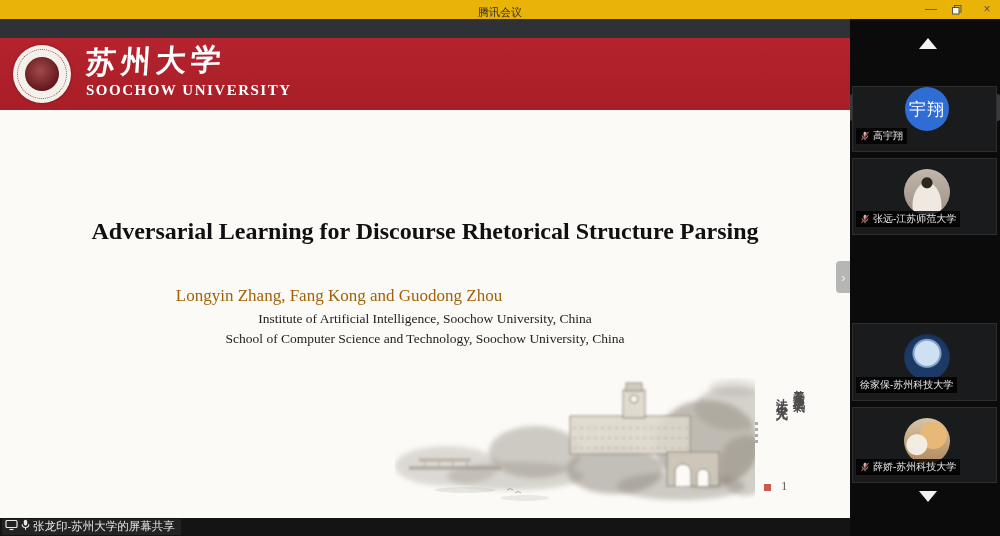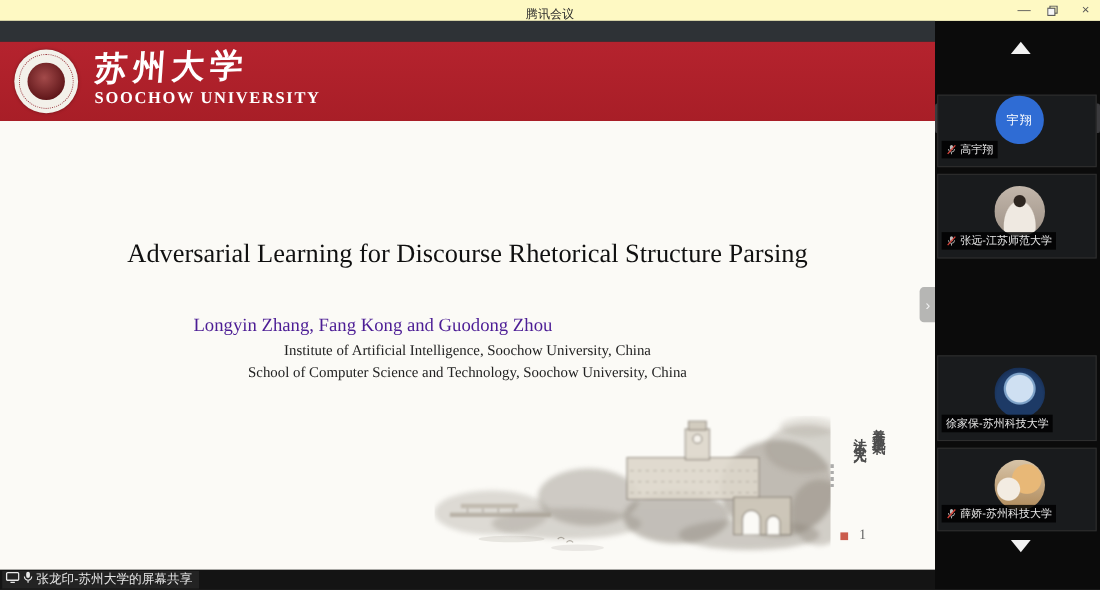--- a/index.html
+++ b/index.html
@@ -2,21 +2,21 @@
 <html><head>
 <meta charset="utf-8">
 <style>
   * { margin:0; padding:0; box-sizing:border-box; }
   html,body { width:1000px; height:536px; background:#000; }
   body { font-family:"Liberation Sans","DejaVu Sans",sans-serif; }
   .root { position:relative; width:1000px; height:536px; overflow:hidden; background:#0b0b0b; }
 
   
   .titlebar { position:absolute; left:0; top:0; width:1000px; height:26px;
-    background:#fef9c3; border-bottom:1px solid #e3e3e3; display:flex; align-items:center; justify-content:center; }
+    background:#eab308; border-bottom:1px solid #e3e3e3; display:flex; align-items:center; justify-content:center; }
   .titlebar-title { font-size:11px; color:#2b2b2b; }
   .win-controls { position:absolute; right:6px; top:0; height:19px; display:flex; align-items:center; gap:14px; }
   .win-btn { color:#555; font-size:12px; line-height:19px; width:14px; text-align:center; cursor:default; }
   .restore-svg { display:block; }
 
   
   .share-area { position:absolute; left:0; top:19px; width:850px; height:517px; background:#1e1e1e; }
   .app-strip { position:absolute; left:0; top:0; width:850px; height:19px; background:#2e3236; }
 
   .banner { position:absolute; left:0; top:19px; width:850px; height:72px;
@@ -27,23 +27,23 @@
   .seal-core { position:absolute; inset:12px; border-radius:50%;
     background:radial-gradient(circle at 45% 40%, #a34a4a, #5e1518 75%); }
   .banner-cn { position:absolute; left:86px; top:3px; font-size:30px; font-weight:700; color:#ffffff;
     font-family:"Liberation Serif","DejaVu Serif",serif; letter-spacing:5px; transform:skew(-4deg,-1.5deg); }
   .banner-en { position:absolute; left:86px; top:44px; font-size:15px; font-weight:700; color:#ffffff;
     font-family:"Liberation Serif","DejaVu Serif",serif; letter-spacing:1.5px; }
 
   .slide { position:absolute; left:0; top:91px; width:850px; height:408px; background:#fbfaf6;
     font-family:"Liberation Serif","DejaVu Serif",serif; }
   .slide-title { position:absolute; left:0; top:108px; width:850px; text-align:center;
-    font-size:24px; font-weight:400; color:#101010; }
+    font-size:24px; font-weight:700; color:#101010; }
   .slide-authors { position:absolute; left:0; top:176px; width:678px; text-align:center;
-    font-size:17px; color:#4c1d95; }
+    font-size:17px; color:#a16207; }
   .slide-affil1 { position:absolute; left:0; top:201px; width:850px; text-align:center;
     font-size:13.5px; color:#222; }
   .slide-affil2 { position:absolute; left:0; top:221px; width:850px; text-align:center;
     font-size:13.5px; color:#222;font-family:Liberation Serif, serif; }
 
   .artwork { position:absolute; left:395px; top:268px; width:430px; height:132px; }
   .motto-col { position:absolute; writing-mode:vertical-rl; font-size:12px; letter-spacing:3px;
     color:#4d4d4d; font-family:"Liberation Serif","DejaVu Serif",serif; font-weight:700; }
   .motto-1 { left:395px; top:2px; }
   .motto-2 { left:378px; top:10px; }
@@ -77,21 +77,21 @@
 
   .tile { position:absolute; left:2px; width:145px; background:#191b1d; border:1px solid #2e2e2e; }
   .tile-1 { top:67px; height:66px; }
   .tile-2 { top:139px; height:77px; }
   .tile-3 { top:222px; height:76px; }
   .tile-4 { top:304px; height:78px; }
   .tile-5 { top:388px; height:76px; }
 
   .avatar { position:absolute; border-radius:50%; width:46px; height:46px; left:51px; top:10px; }
   .avatar-initials { width:44px; height:44px; left:52px; top:0px; background:#2f6cd4; color:#fff;
-    display:flex; align-items:center; justify-content:center; font-size:11px; letter-spacing:1px; }
+    display:flex; align-items:center; justify-content:center; font-size:17px; letter-spacing:1px; }
   .avatar-p2 { background:
       radial-gradient(circle at 50% 30%, #2e2620 0 5px, rgba(0,0,0,0) 6px),
       radial-gradient(ellipse at 50% 80%, #efe9e1 0 14px, rgba(0,0,0,0) 15px),
       linear-gradient(#c3b7ab, #9d9186); }
   .avatar-p3 { background:
       radial-gradient(circle at 46% 45%, #55504a 0 6px, rgba(0,0,0,0) 7px),
       linear-gradient(90deg, #3c3e42 0 52%, #d6cfc0 52% 74%, #45474b 74%); }
   .avatar-p4 { background:
       radial-gradient(circle at 50% 42%, #cfe0f2 0 12px, #7fa3c9 13px 14px, rgba(13,30,58,0) 15px),
       radial-gradient(circle at 50% 55%, #1d3a66 0 60%, #0c1830 100%); }

